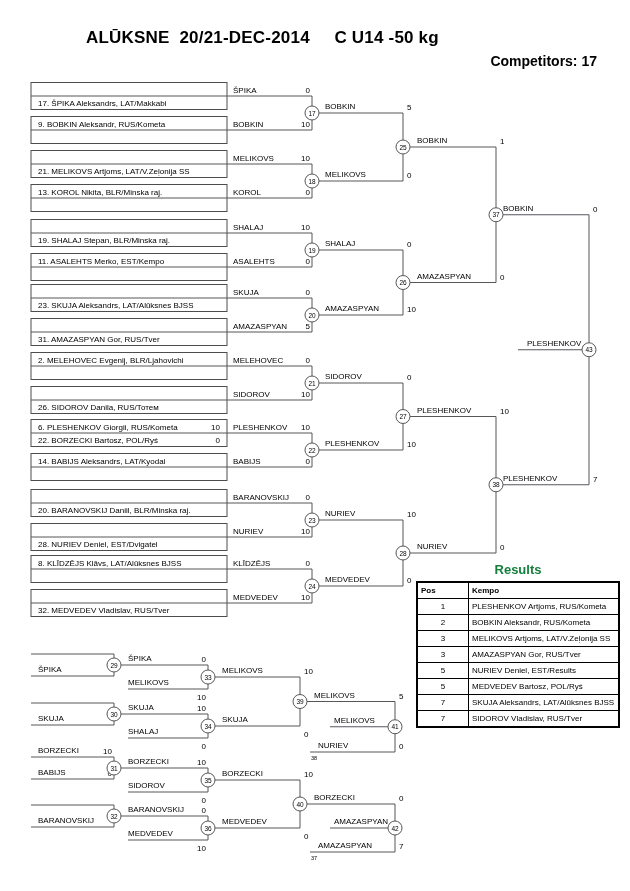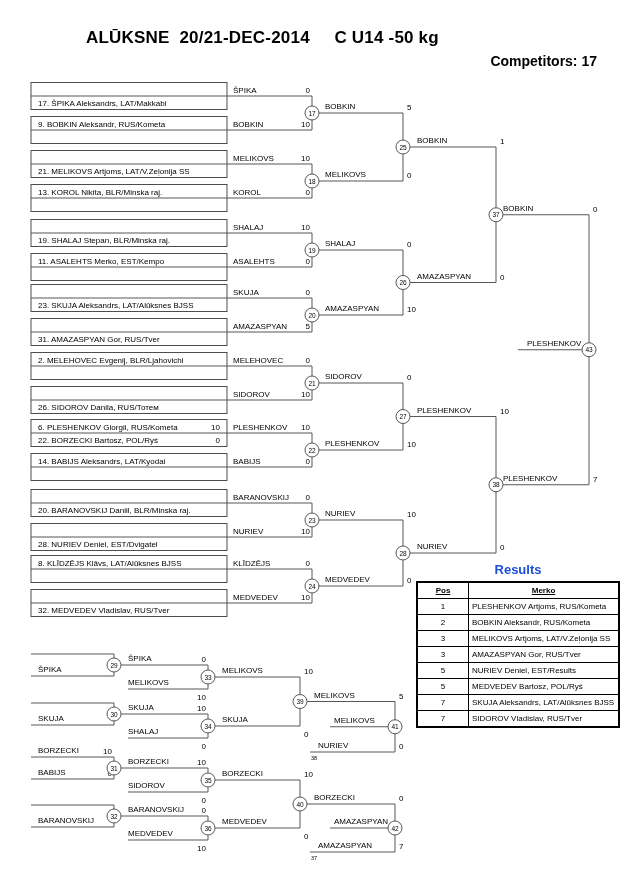--- a/index.html
+++ b/index.html
@@ -8,25 +8,25 @@
   .title{position:absolute;left:86px;top:28px;font-size:17px;font-weight:bold;
          color:#000;white-space:pre;letter-spacing:0.2px;}
   .competitors{position:absolute;left:420px;top:53px;width:177px;text-align:right;
          font-size:14px;font-weight:bold;color:#000;}
   svg{position:absolute;left:0;top:0;}
   svg text{fill:#000;}
   .ln{stroke:#55575b;stroke-width:1;fill:none;}
   .bx{stroke:#4d4d4d;stroke-width:1;fill:#ffffff;}
   .match-circle{stroke:#55575b;stroke-width:1;fill:#ffffff;}
   .results-wrap{position:absolute;left:416px;top:562px;width:204px;}
-  .results-title{text-align:center;font-size:13px;font-weight:bold;color:#1d4ed8;margin:0 0 4px 0;}
+  .results-title{text-align:center;font-size:13px;font-weight:bold;color:#15803d;margin:0 0 4px 0;}
   table.results{border-collapse:collapse;width:204px;border:2px solid #000;}
   table.results th, table.results td{border:1px solid #000;font-size:8px;height:15px;
       padding:0 3px;color:#000;}
-  table.results th{font-weight:bold;text-align:center;text-decoration:underline;}
+  table.results th{font-weight:bold;text-align:left;}
   td.pos{width:44px;text-align:center;}
   td.nm{text-align:left;padding-left:8px;}
 </style>
 </head>
 <body>
 
 <div class="page">
   <div class="title">ALŪKSNE  20/21-DEC-2014     C U14 -50 kg</div>
   <div class="competitors">Competitors: 17</div>
 
@@ -309,21 +309,21 @@
       <circle cx="395" cy="828" r="7" class="match-circle"></circle>
       <text x="395" y="830.5" font-size="6.5" text-anchor="middle" font-family="&quot;Liberation Sans&quot;, sans-serif">42</text>
     </svg>
 
   <div class="results-wrap">
     <div class="results-title">Results</div>
     <table class="results">
       <thead>
         <tr>
           <th>Pos</th>
-          <th>Merko</th>
+          <th>Kempo</th>
         </tr>
       </thead>
       <tbody id="results-body">
           <tr>
             <td class="pos">1</td>
             <td class="nm">PLESHENKOV Artjoms, RUS/Kometa</td>
           </tr>
           <tr>
             <td class="pos">2</td>
             <td class="nm">BOBKIN Aleksandr, RUS/Kometa</td>

